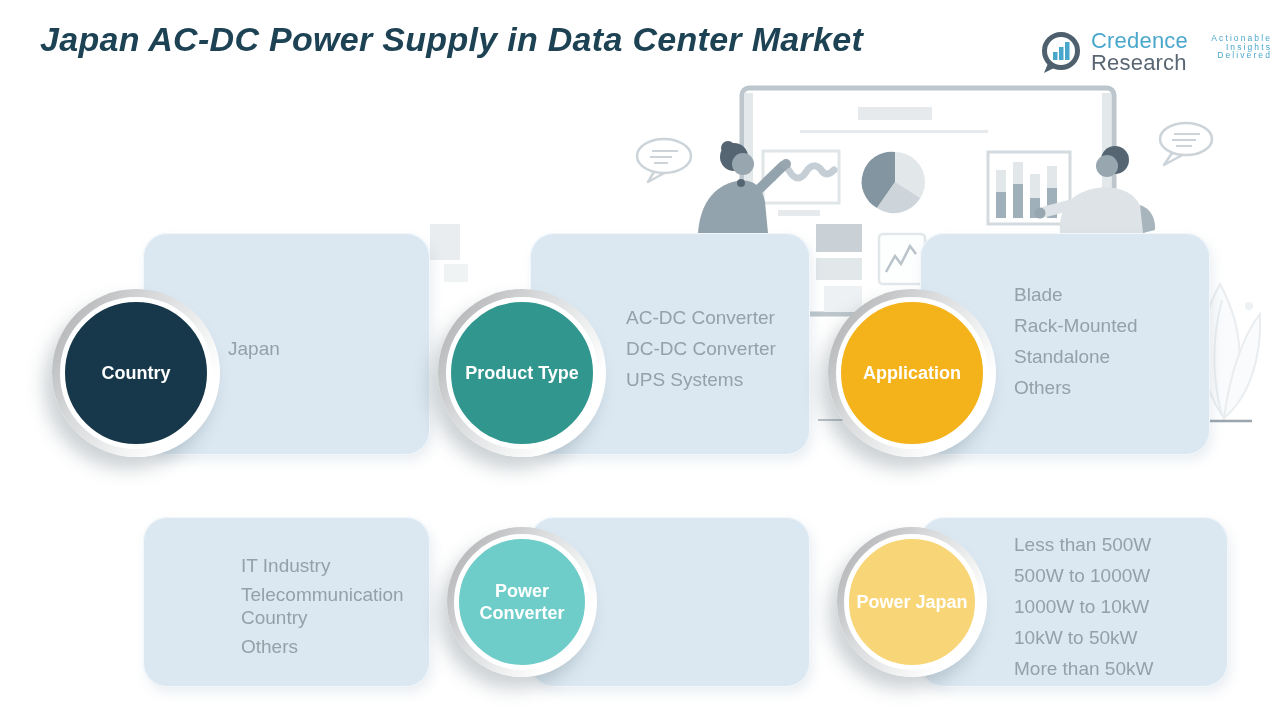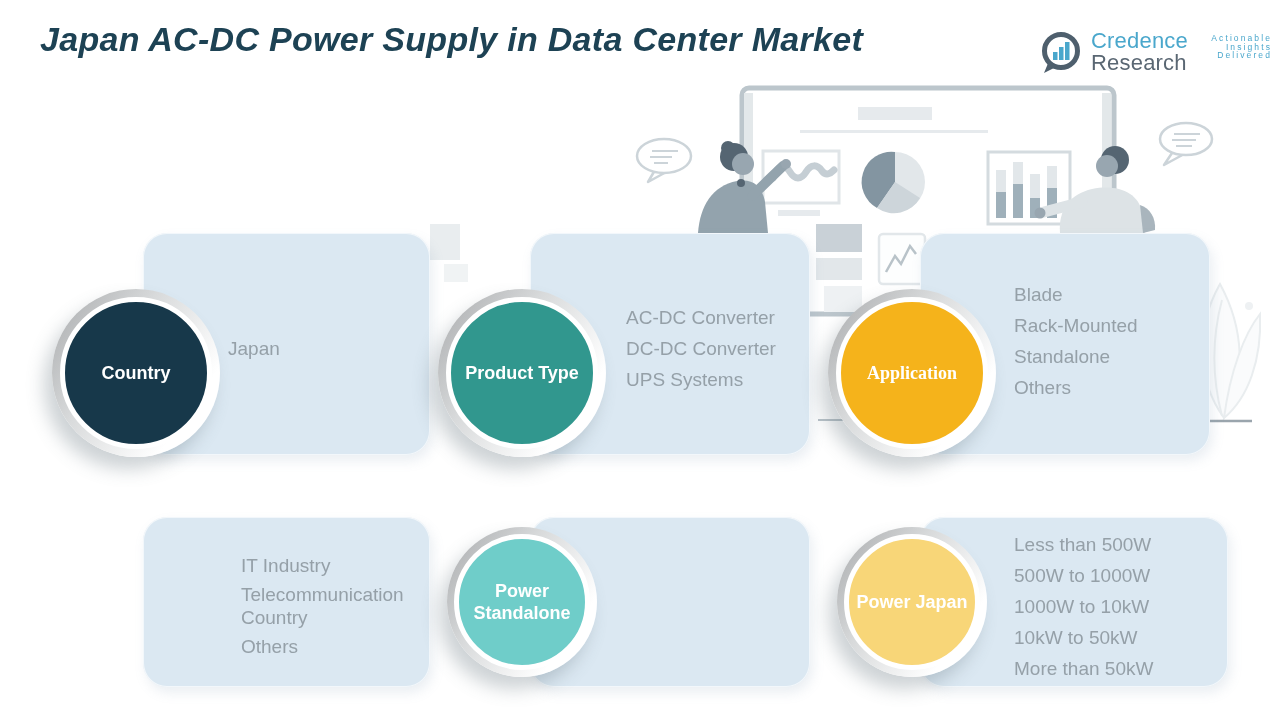--- a/index.html
+++ b/index.html
@@ -188,21 +188,21 @@
     </div>
   </div>
   <ul class="list l2">
     <li>AC-DC Converter</li>
     <li>DC-DC Converter</li>
     <li>UPS Systems</li>
   </ul>
 
   <div class="panel p3"></div>
   <div class="ring ring-lg r3">
-    <div class="bubble" style="background: rgb(245, 179, 27); font-family: Liberation Serif, serif;">
+    <div class="bubble" style="background: rgb(245, 179, 27);">
       <span class="bubble-label">Application</span>
     </div>
   </div>
   <ul class="list l3">
     <li>Blade</li>
     <li>Rack-Mounted</li>
     <li>Standalone</li>
     <li>Others</li>
   </ul>
 
@@ -211,21 +211,21 @@
     <li>IT Industry</li>
     <li>Telecommunication
 Country</li>
     <li>Others</li>
   </ul>
 
   <div class="panel p5"></div>
   <div class="ring ring-sm r5">
     <div class="bubble" style="background: rgb(111, 205, 201);">
       <span class="bubble-label">Power
-Standalone</span>
+Converter</span>
     </div>
   </div>
 
   <div class="panel p6"></div>
   <div class="ring ring-sm r6">
     <div class="bubble" style="background: rgb(248, 214, 120);">
       <span class="bubble-label">Power Japan</span>
     </div>
   </div>
   <ul class="list l6">

